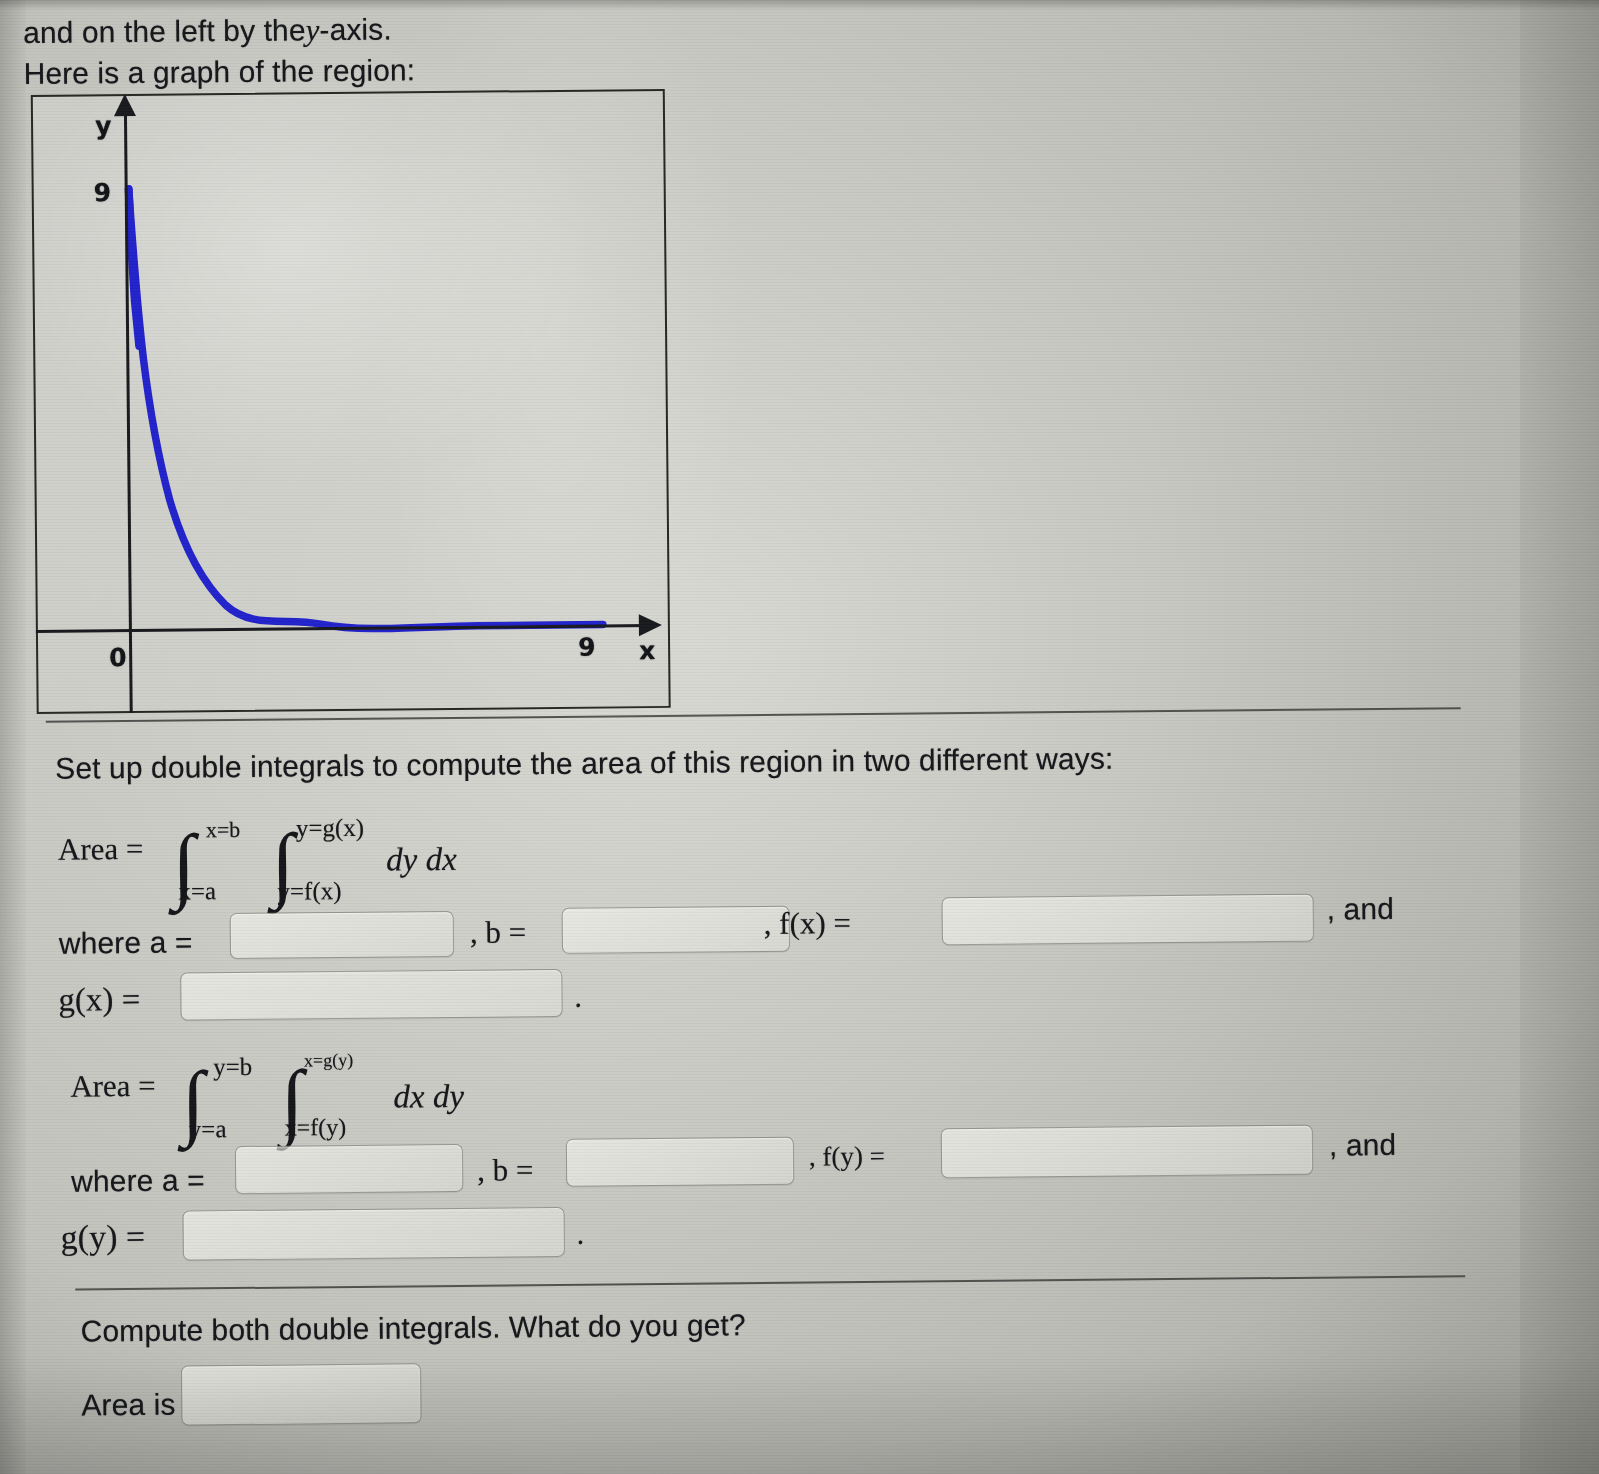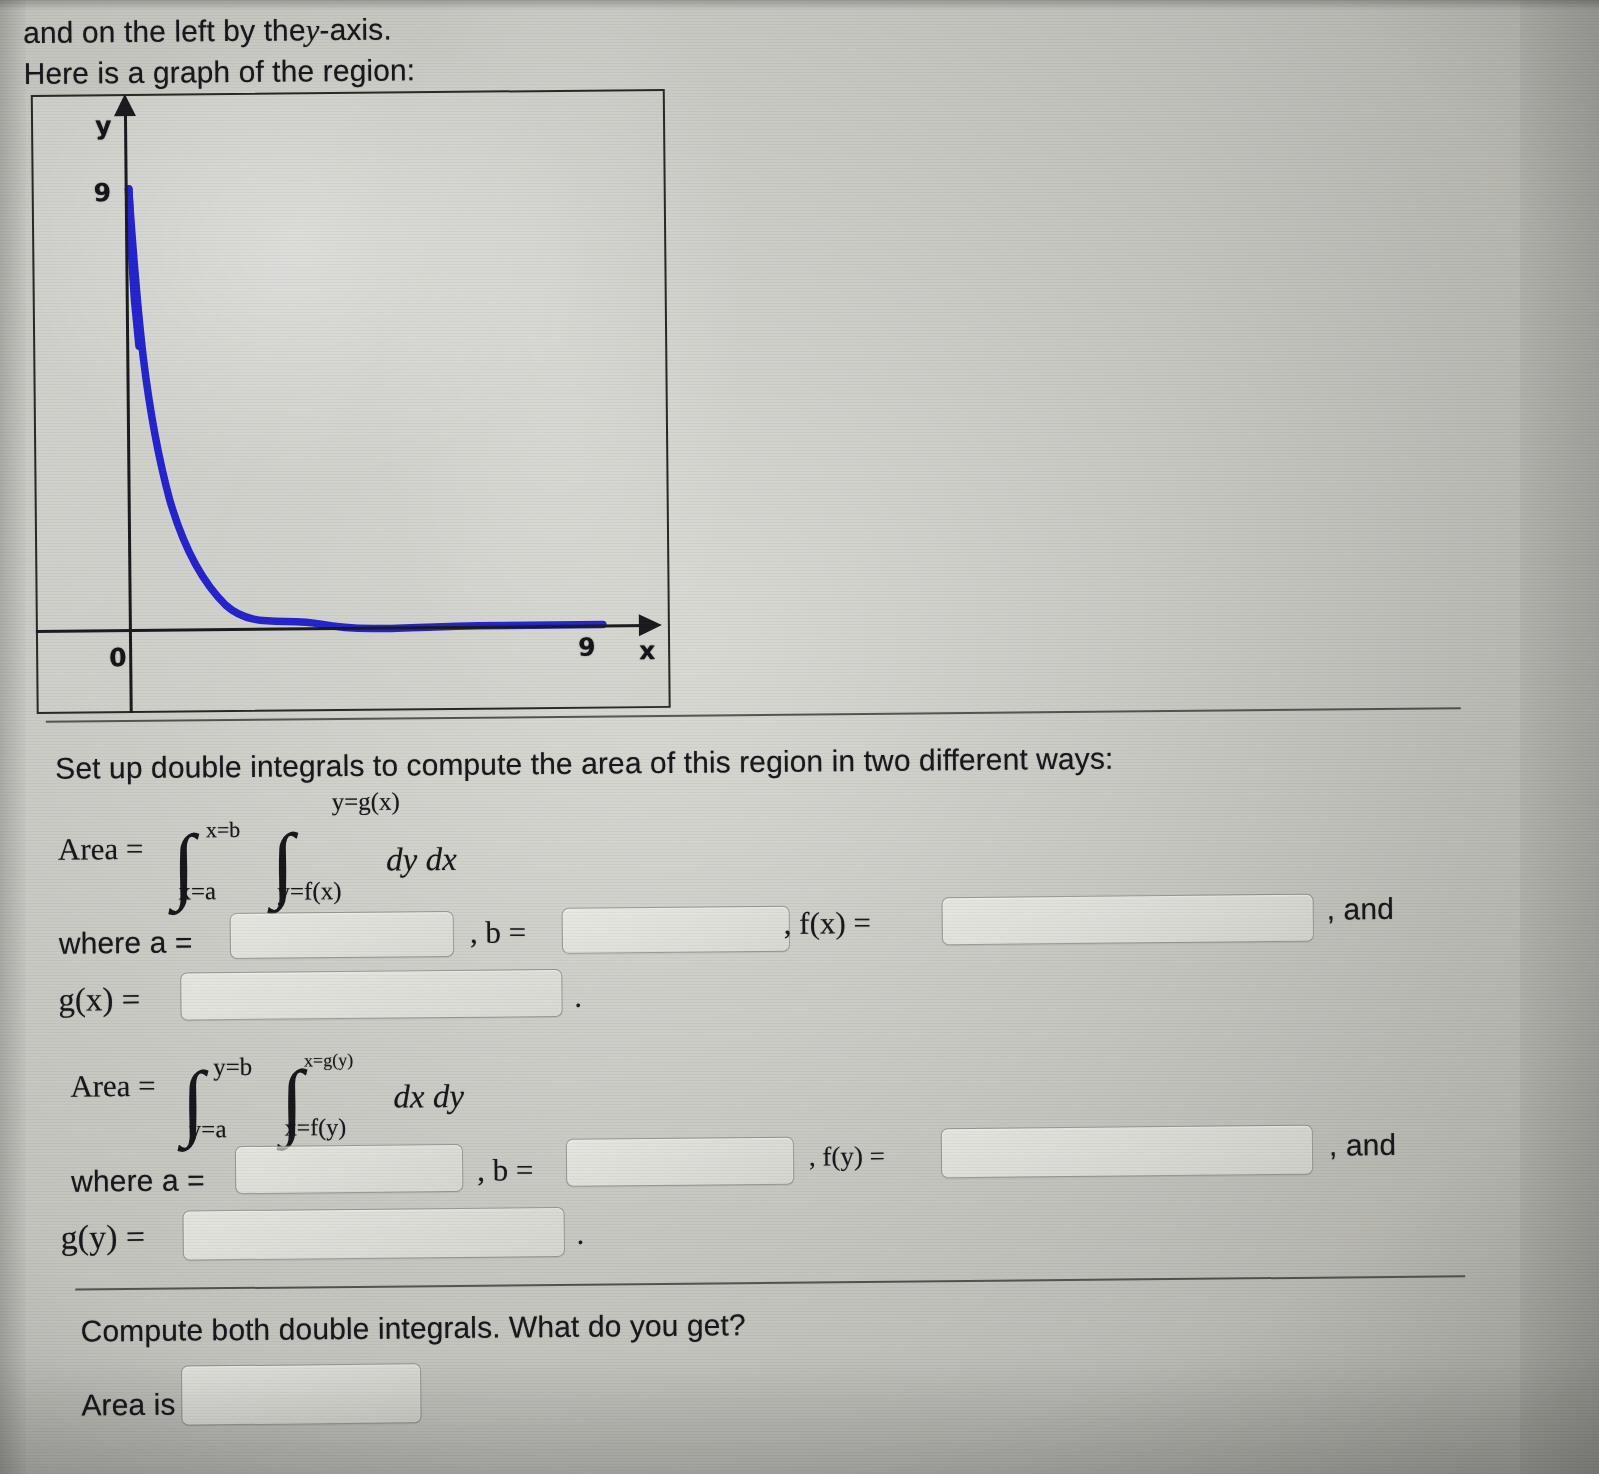--- a/index.html
+++ b/index.html
@@ -210,33 +210,33 @@
 
     <svg style="position:absolute; left:165px; top:795px;" width="390" height="115">
 
       <text x="6" y="92" font-family="Liberation Serif, serif" font-style="italic" font-size="84" fill="#15161a">∫</text>
 
       <text x="105" y="92" font-family="Liberation Serif, serif" font-style="italic" font-size="84" fill="#15161a">∫</text>
     </svg>
 
     <div class="mathrow" style="left:205px; top:812px; font-size:22px;">x=b</div>
     <div class="mathrow" style="left:177px; top:872px; font-size:25px;">x=a</div>
-    <div class="mathrow" style="left:295px; top:784px; font-size:25px;margin-left:36px;">y=g(x)</div>
+    <div class="mathrow" style="left:295px; top:810px; font-size:25px;">y=g(x)</div>
     <div class="mathrow" style="left:276px; top:873px; font-size:25px;">y=f(x)</div>
     <div class="mathrow" style="left:385px; top:838px; font-size:33px; font-style:italic;">dy dx</div>
 
     <div class="txt prose" style="left:57px; top:920px;">
       <span>where a =</span>
     </div>
     <div class="ansbox" style="left:228px; top:908px; width:224px; height:46px;"></div>
 
     <div class="mathrow" style="left:468px; top:912px; font-size:31px;">, b =</div>
     <div class="ansbox" style="left:560px; top:906px; width:228px; height:46px;"></div>
 
-    <div class="mathrow" style="left:782px; top:906px; font-size:31px;">, f(x) =</div>
+    <div class="mathrow" style="left:762px; top:906px; font-size:31px;">, f(x) =</div>
     <div class="ansbox" style="left:940px; top:899px; width:372px; height:48px;"></div>
 
     <div class="txt prose" style="left:1325px; top:898px;">, and</div>
 
     <div class="mathrow" style="left:56px; top:975px; font-size:33px;">g(x) =</div>
     <div class="ansbox" style="left:178px; top:967px; width:382px; height:48px;"></div>
     <div class="mathrow" style="left:572px; top:978px; font-size:30px;">.</div>
 
     <div class="mathrow" style="left:67px; top:1062px; font-size:31px;">Area =</div>
 

